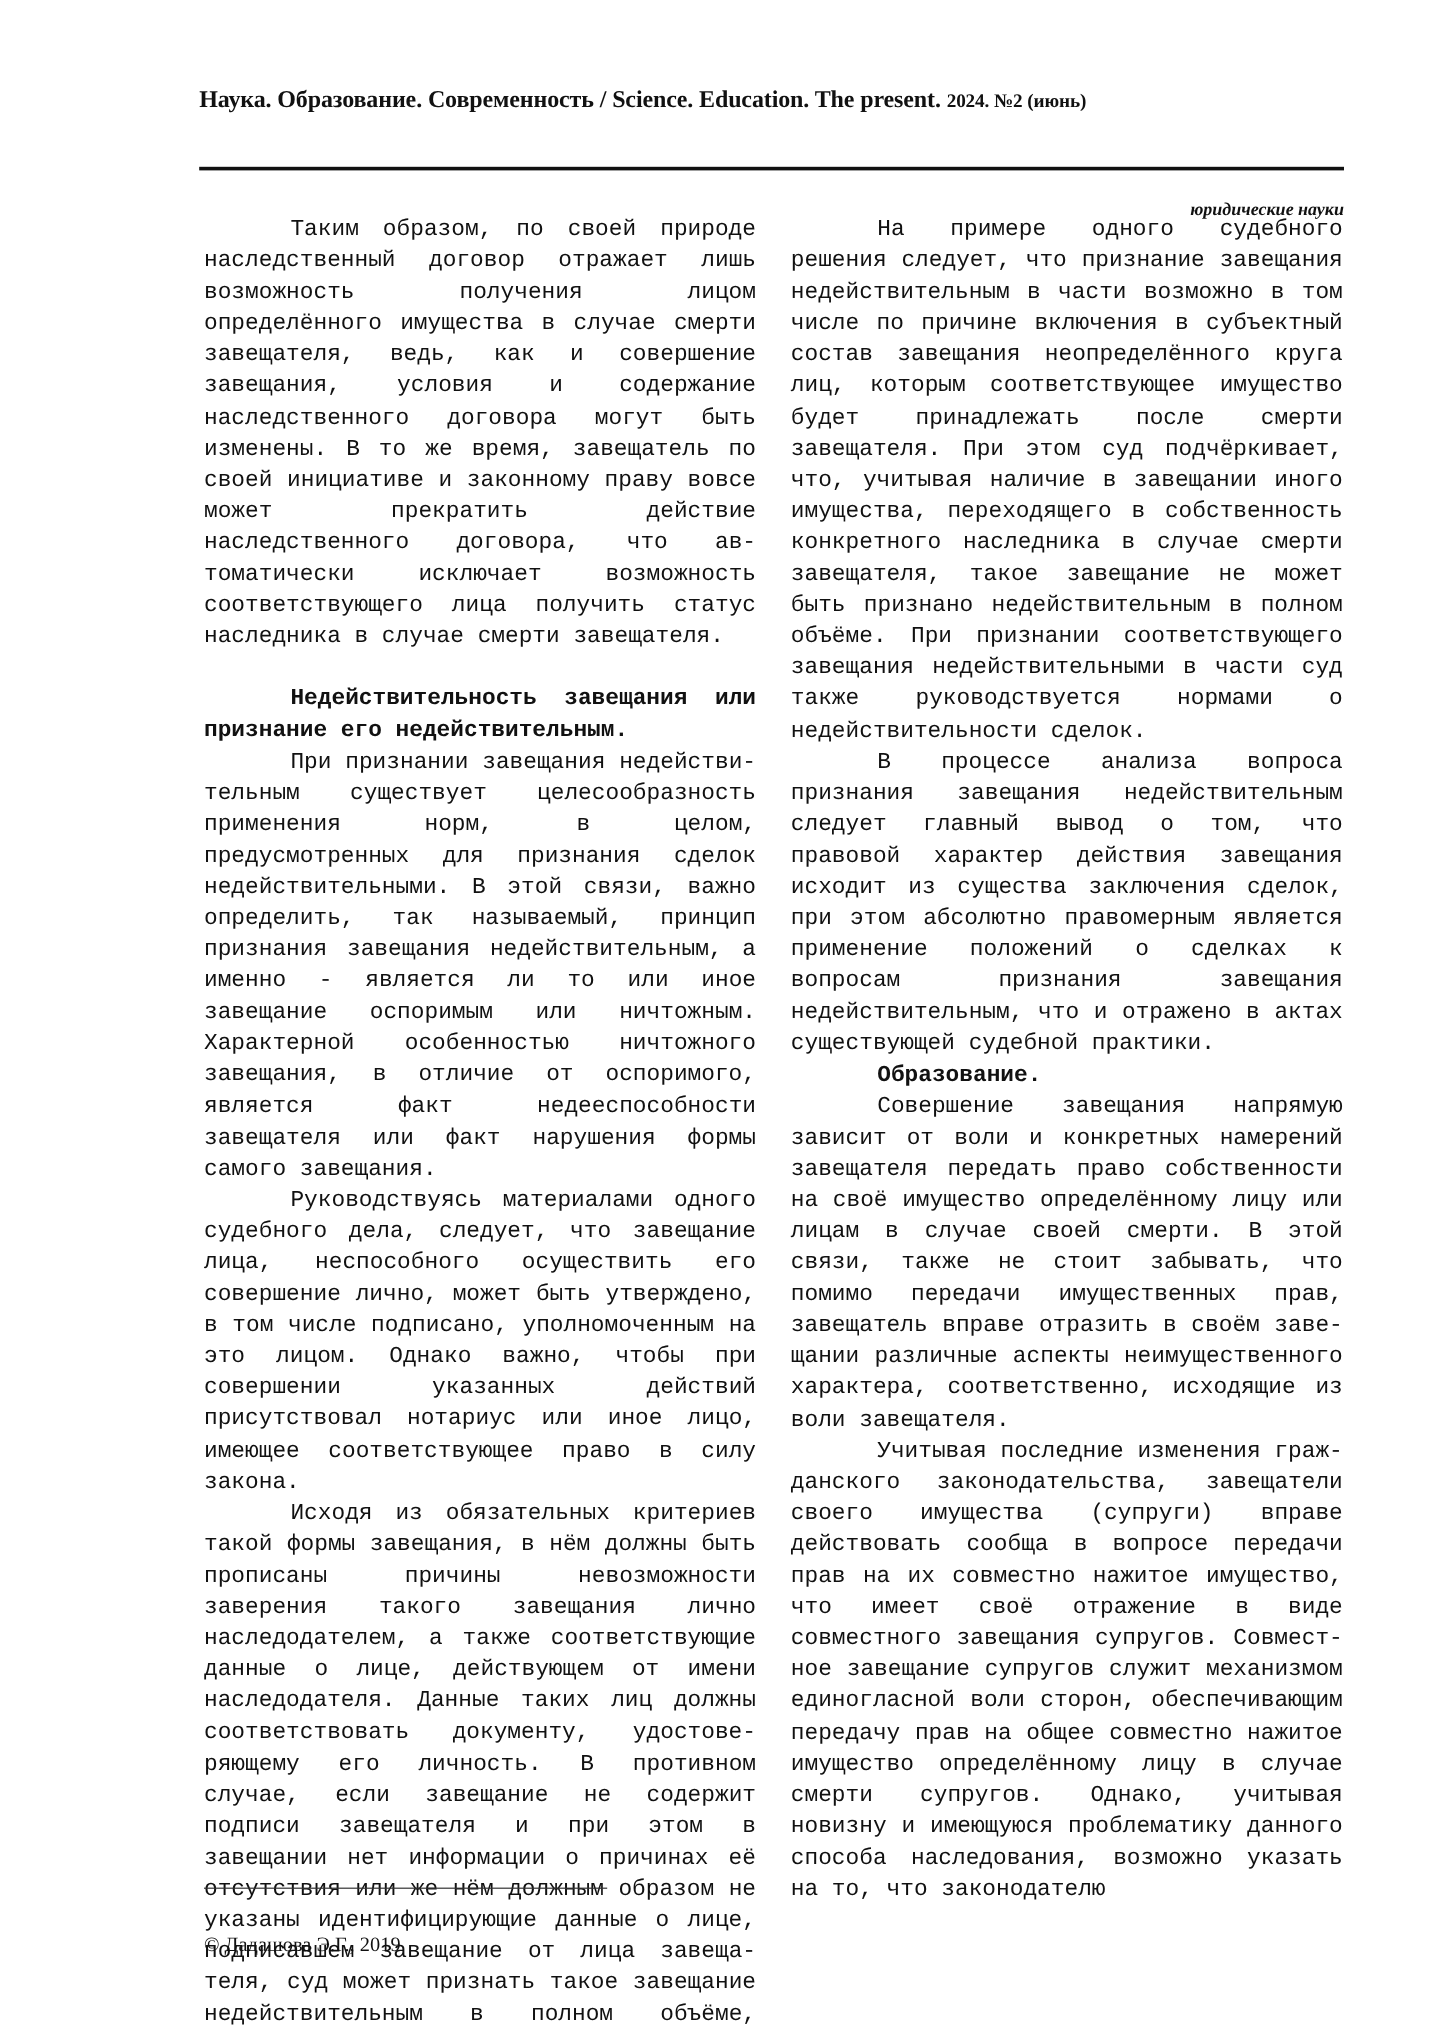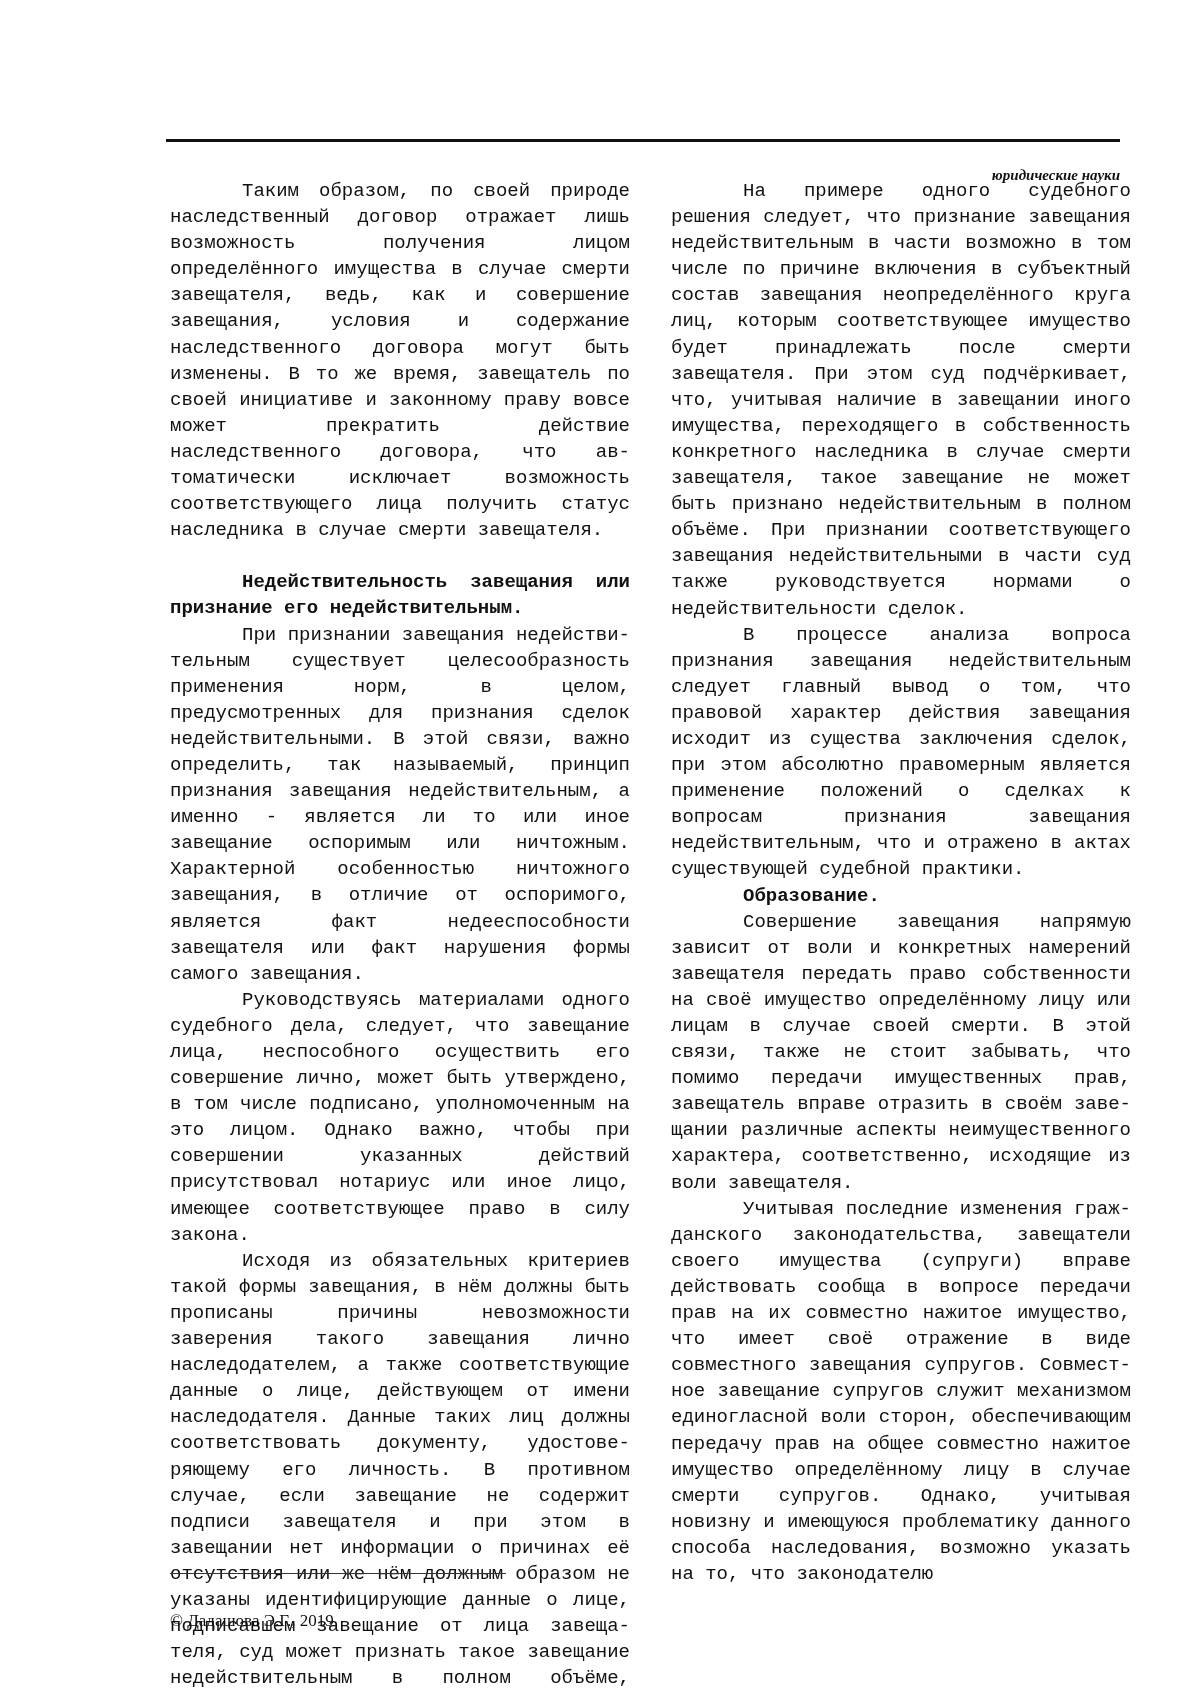--- a/index.html
+++ b/index.html
@@ -14,34 +14,38 @@
       position: absolute; right: 80px; top: 119px;
       font-family: "Liberation Serif", serif; font-style: italic; font-weight: bold; font-size: 15px; margin-top: 48px;
     }
     .header-rule { position: absolute; left: 166px; top: 139px; width: 954px; height: 3px; background: #111; }
     .col {
       position: absolute; top: 178px; width: 460px;
       font-family: Liberation Mono, monospace; font-size: 19px; line-height: 26.1px;
       text-align: justify; hyphens: manual;
     }
     .col.left { left: 170px; }
-    .col.right { left: 659px; margin-left: 12px; }
+    .col.right { left: 659px; }
     .col p { margin: 0; text-indent: 72px; }
     .col h3 { margin: 0; font-size: 19px; font-weight: bold; text-indent: 72px; }
     .col .gap { height: 26px; }
     .footnote-rule { position: absolute; left: 170px; top: 1573px; width: 336px; height: 1px; background: #333; }
     .copyright {
       position: absolute; left: 170px; top: 1611px;
       font-family: "Liberation Serif", serif; font-size: 17px;
     }
   </style>
 </head>
 <body>
 
 <div class="page">
+  <div class="journal-header">
+    <span>Наука. Образование. Современность / Science. Education. The present.</span>
+    <span class="issue">2024. №2 (июнь)</span>
+  </div>
   <div class="section-label">юридические науки</div>
   <div class="header-rule"></div>
 
   <div class="col left">
     <p>Таким образом, по своей природе наследственный договор отражает лишь воз­можность получения лицом определённого иму­щества в случае смерти завещателя, ведь, как и совершение завещания, условия и содержание наследственного договора могут быть изме­нены. В то же время, завещатель по своей ини­циативе и законному праву вовсе может прекра­тить действие наследственного договора, что ав­томатически исключает возможность соответ­ствующего лица получить статус наследника в случае смерти завещателя.</p>
     <div class="gap"></div>
     <h3>Недействительность завещания или признание его недействительным.</h3>
     <p>При признании завещания недействи­тельным существует целесообразность приме­нения норм, в целом, предусмотренных для при­знания сделок недействительными. В этой связи, важно определить, так называемый, прин­цип признания завещания недействительным, а именно - является ли то или иное завещание оспоримым или ничтожным. Характерной осо­бенностью ничтожного завещания, в отличие от оспоримого, является факт недееспособности завещателя или факт нарушения формы самого завещания.</p>
     <p>Руководствуясь материалами одного су­дебного дела, следует, что завещание лица, не­способного осуществить его совершение лично, может быть утверждено, в том числе подписано, уполномоченным на это лицом. Однако важно, чтобы при совершении указанных действий присутствовал нотариус или иное лицо, имею­щее соответствующее право в силу закона.</p>
     <p>Исходя из обязательных критериев та­кой формы завещания, в нём должны быть про­писаны причины невозможности заверения та­кого завещания лично наследодателем, а также соответствующие данные о лице, действующем от имени наследодателя. Данные таких лиц должны соответствовать документу, удостове­ряющему его личность. В противном случае, если завещание не содержит подписи завеща­теля и при этом в завещании нет информации о причинах её отсутствия или же нём должным образом не указаны идентифицирующие данные о лице, подписавшем завещание от лица завеща­теля, суд может признать такое завещание не­действительным в полном объёме, применив при этом нормы о недействительности сделок.</p>

